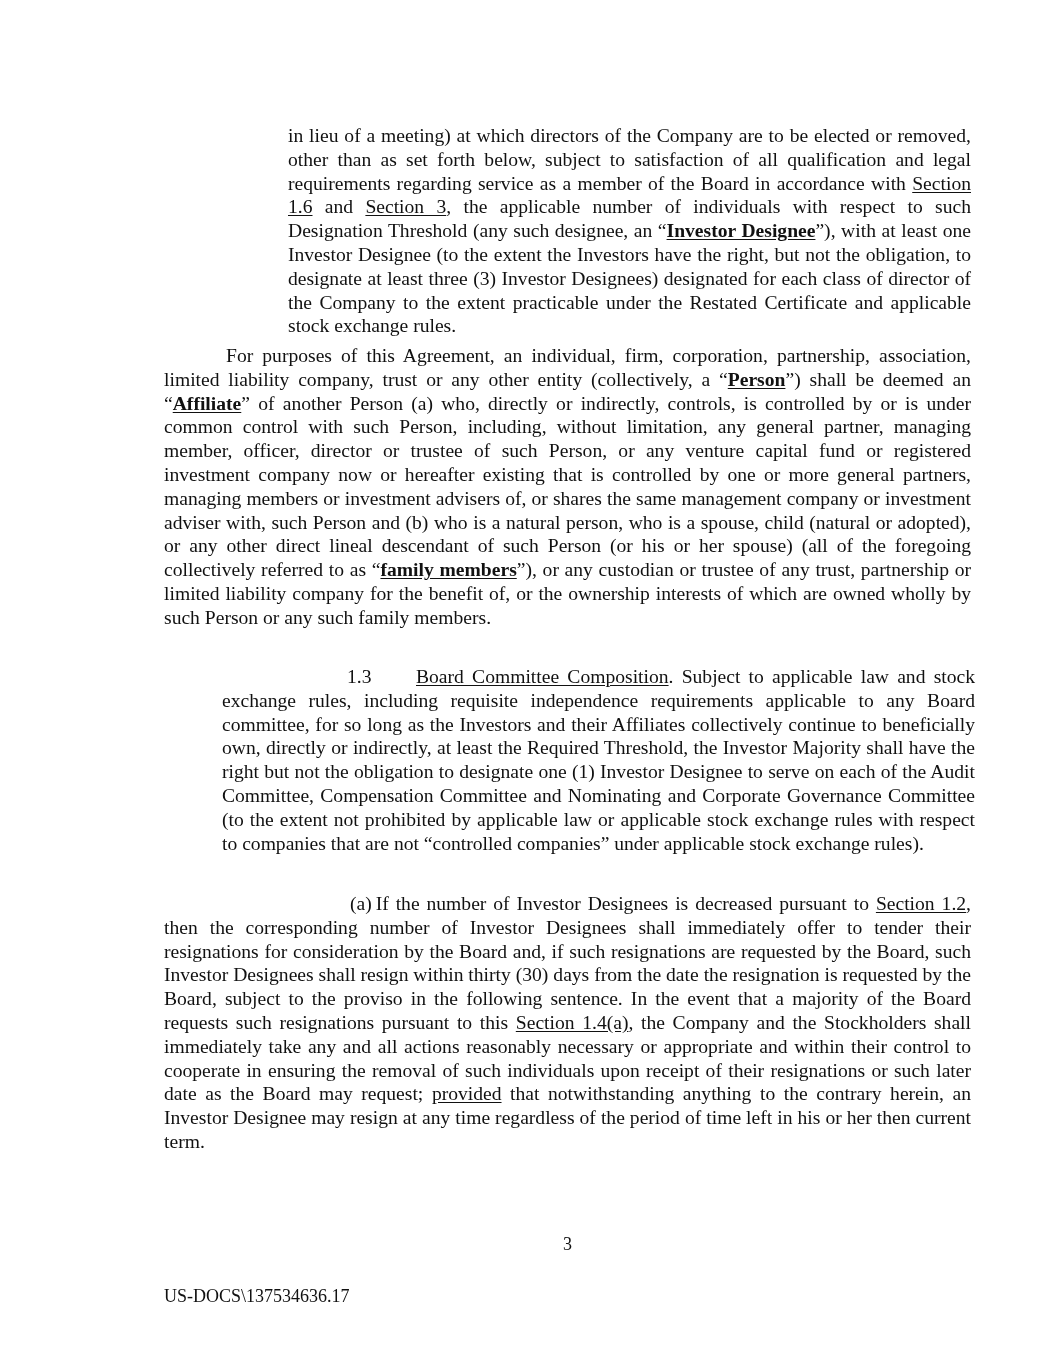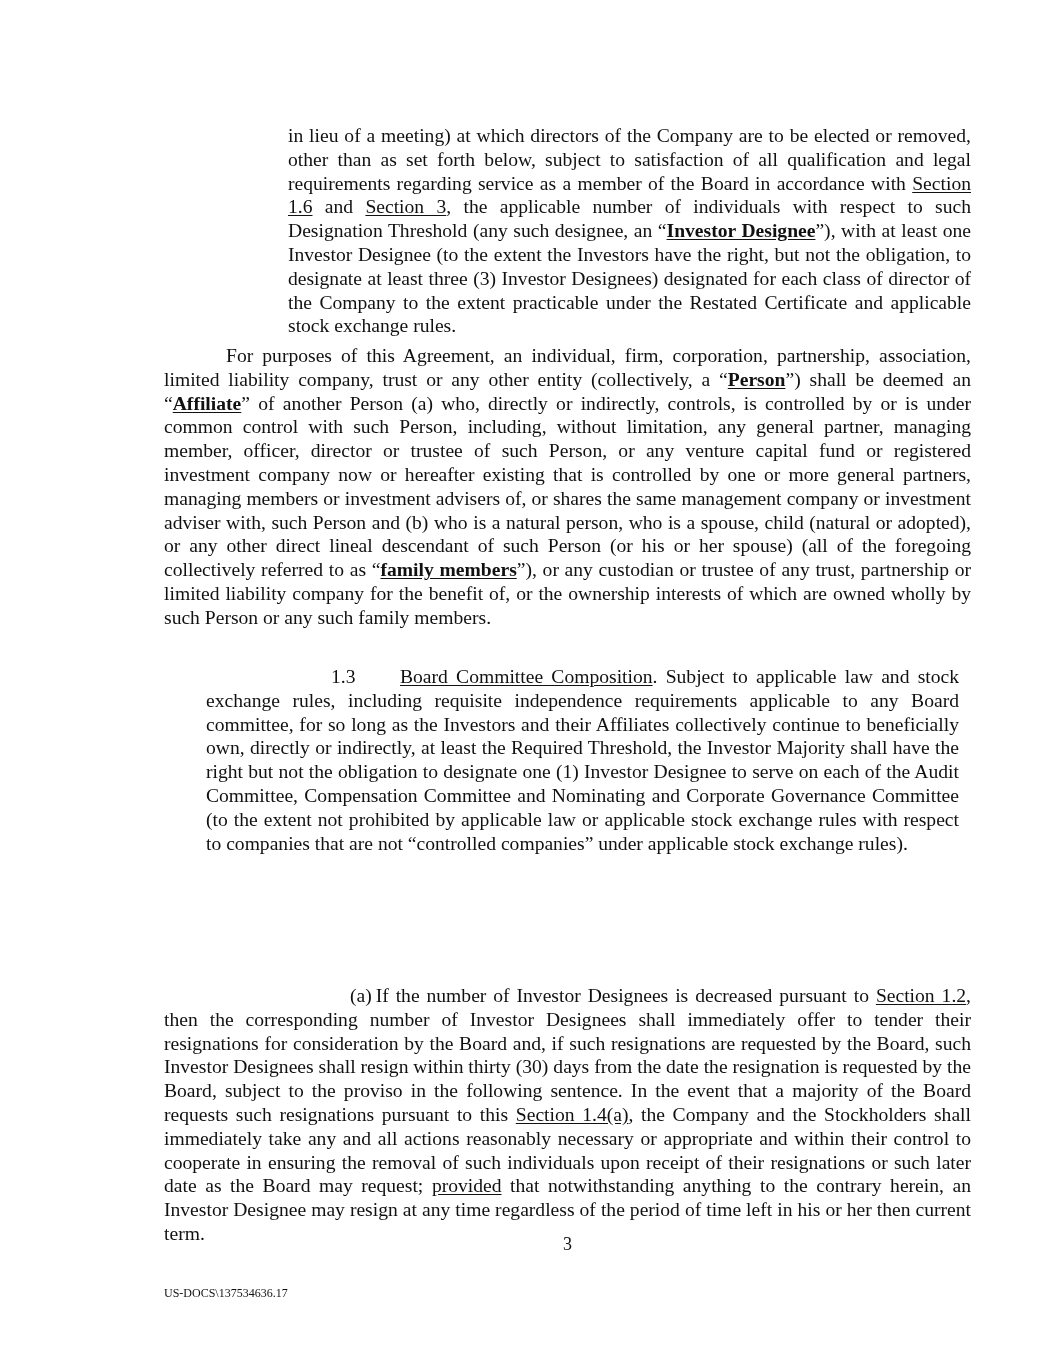--- a/index.html
+++ b/index.html
@@ -5,27 +5,27 @@
   html, body { margin: 0; padding: 0; background: #ffffff; }
   body { width: 1055px; height: 1365px; position: relative; overflow: hidden;
          font-family: "Liberation Serif", serif; color: #111; }
   .page { position: absolute; left: 0; top: 0; width: 1055px; height: 1365px; margin-left: 40px; }
   .p { position: absolute; font-size: 19.6px; line-height: 23.8px; text-align: justify;
        margin: 0; }
   u.ul { text-decoration: underline; text-underline-offset: 2px; }
   b.def { font-weight: bold; text-decoration: underline; text-underline-offset: 2px; }
   #p1 { left: 248px; top: 124px; width: 683px; }
   #p2 { left: 124px; top: 344px; width: 807px; text-indent: 62px; }
-  #p3 { left: 166px; top: 665px; width: 753px; text-indent: 125px; }
+  #p3 { left: 182px; top: 665px; width: 753px; text-indent: 125px; }
   #p4 { left: 178px; top: 901px; width: 753px; text-indent: 125px; }
-  #p5 { left: 124px; top: 984px; width: 807px; text-indent: 186px; }
+  #p5 { left: 124px; top: 892px; width: 807px; text-indent: 186px; }
   .num { display: inline-block; width: 69px; text-indent: 0; }
   #pagenum { position: absolute; left: 0; width: 1055px; top: 1234px; text-align: center;
              font-size: 18px; }
-  #docid { position: absolute; left: 124px; top: 1286px; font-size: 12px;
+  #docid { position: absolute; left: 124px; top: 1286px; font-size: 18px;
            font-family: "Liberation Serif", serif; }
 </style>
 </head>
 <body>
 
 <div class="page">
 
   <p class="p" id="p1"><span>in lieu of a meeting) at which directors of the Company are to be elected or removed, other than as set forth below, subject to satisfaction of all qualification and legal requirements regarding service as a member of the Board in accordance with </span><u class="ul">Section 1.6</u><span> and </span><u class="ul">Section 3</u><span>, the applicable number of individuals with respect to such Designation Threshold (any such designee, an “</span><b class="def">Investor Designee</b><span>”), with at least one Investor Designee (to the extent the Investors have the right, but not the obligation, to designate at least three (3) Investor Designees) designated for each class of director of the Company to the extent practicable under the Restated Certificate and applicable stock exchange rules.</span></p>
 
   <p class="p" id="p2"><span>For purposes of this Agreement, an individual, firm, corporation, partnership, association, limited liability company, trust or any other entity (collectively, a “</span><b class="def">Person</b><span>”) shall be deemed an “</span><b class="def">Affiliate</b><span>” of another Person (a) who, directly or indirectly, controls, is controlled by or is under common control with such Person, including, without limitation, any general partner, managing member, officer, director or trustee of such Person, or any venture capital fund or registered investment company now or hereafter existing that is controlled by one or more general partners, managing members or investment advisers of, or shares the same management company or investment adviser with, such Person and (b) who is a natural person, who is a spouse, child (natural or adopted), or any other direct lineal descendant of such Person (or his or her spouse) (all of the foregoing collectively referred to as “</span><b class="def">family members</b><span>”), or any custodian or trustee of any trust, partnership or limited liability company for the benefit of, or the ownership interests of which are owned wholly by such Person or any such family members.</span></p>

